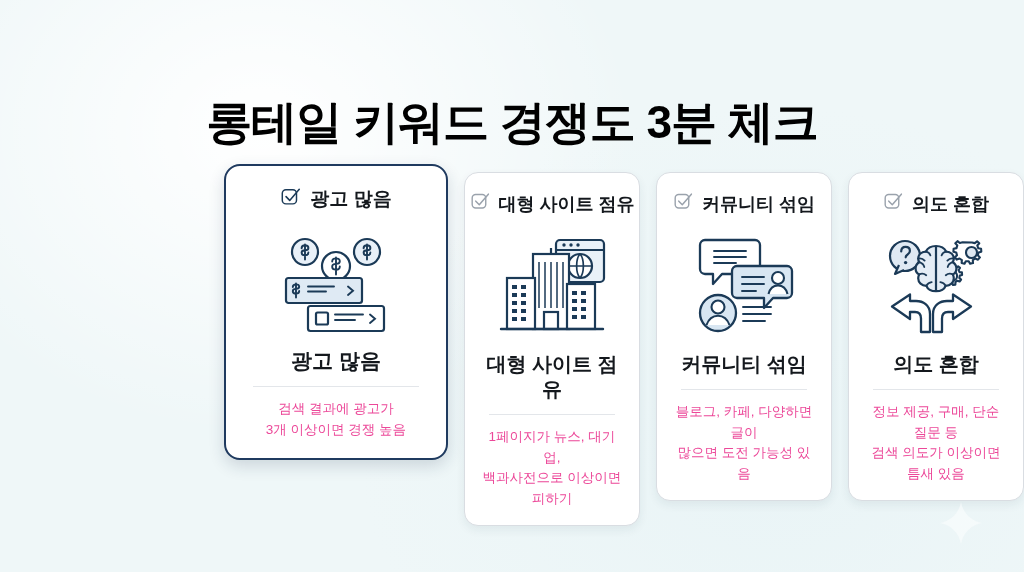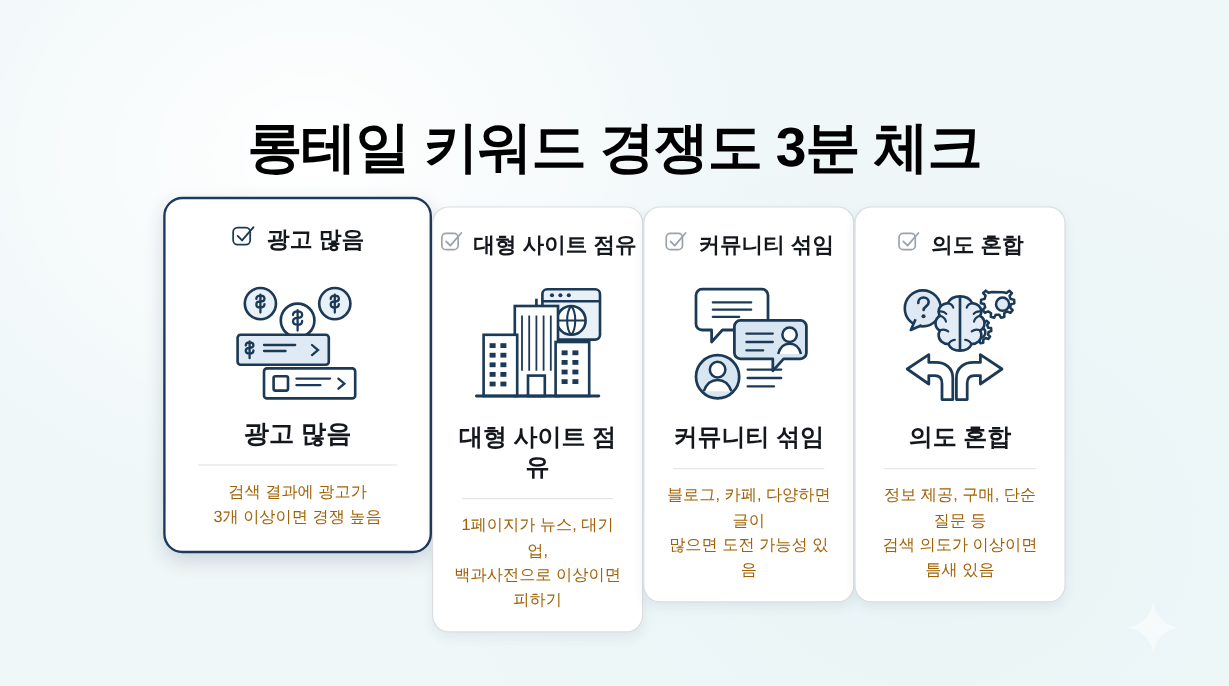--- a/index.html
+++ b/index.html
@@ -29,22 +29,22 @@
     font-weight:bold;
     letter-spacing:-1px;
     color:#000000;
   }
 
   .cards{
     position:absolute;left:0;right:0;top:172px;
     height:320px;
     display:flex;
     align-items:flex-start;
-    justify-content:center;
-    gap:0;
+    justify-content:flex-end;
+    gap:16px;
   }
 
   .card{
     box-sizing:border-box;
     width:176px;
     background:#ffffff;
     border:1px solid #d9dde2;
     border-radius:14px;
     padding:18px 14px 16px;
     display:flex;
@@ -84,21 +84,21 @@
     text-align:center;line-height:1.25;
     margin:6px 0 12px;
   }
   .card.is-active .card-title{font-size:21px;}
 
   .divider{
     width:86%;height:1px;background:#e3e6ea;margin:0 0 12px;
   }
 
   .card-desc{
-    font-size:13.5px;line-height:1.52;color:#a16207;
+    font-size:13.5px;line-height:1.52;color:#ec4899;
     text-align:center;white-space:pre-line;
     padding:0 2px;
   }
 </style>
 </head>
 <body>
 
 <div class="stage">
 
   <div class="bg-tint-a"></div>

